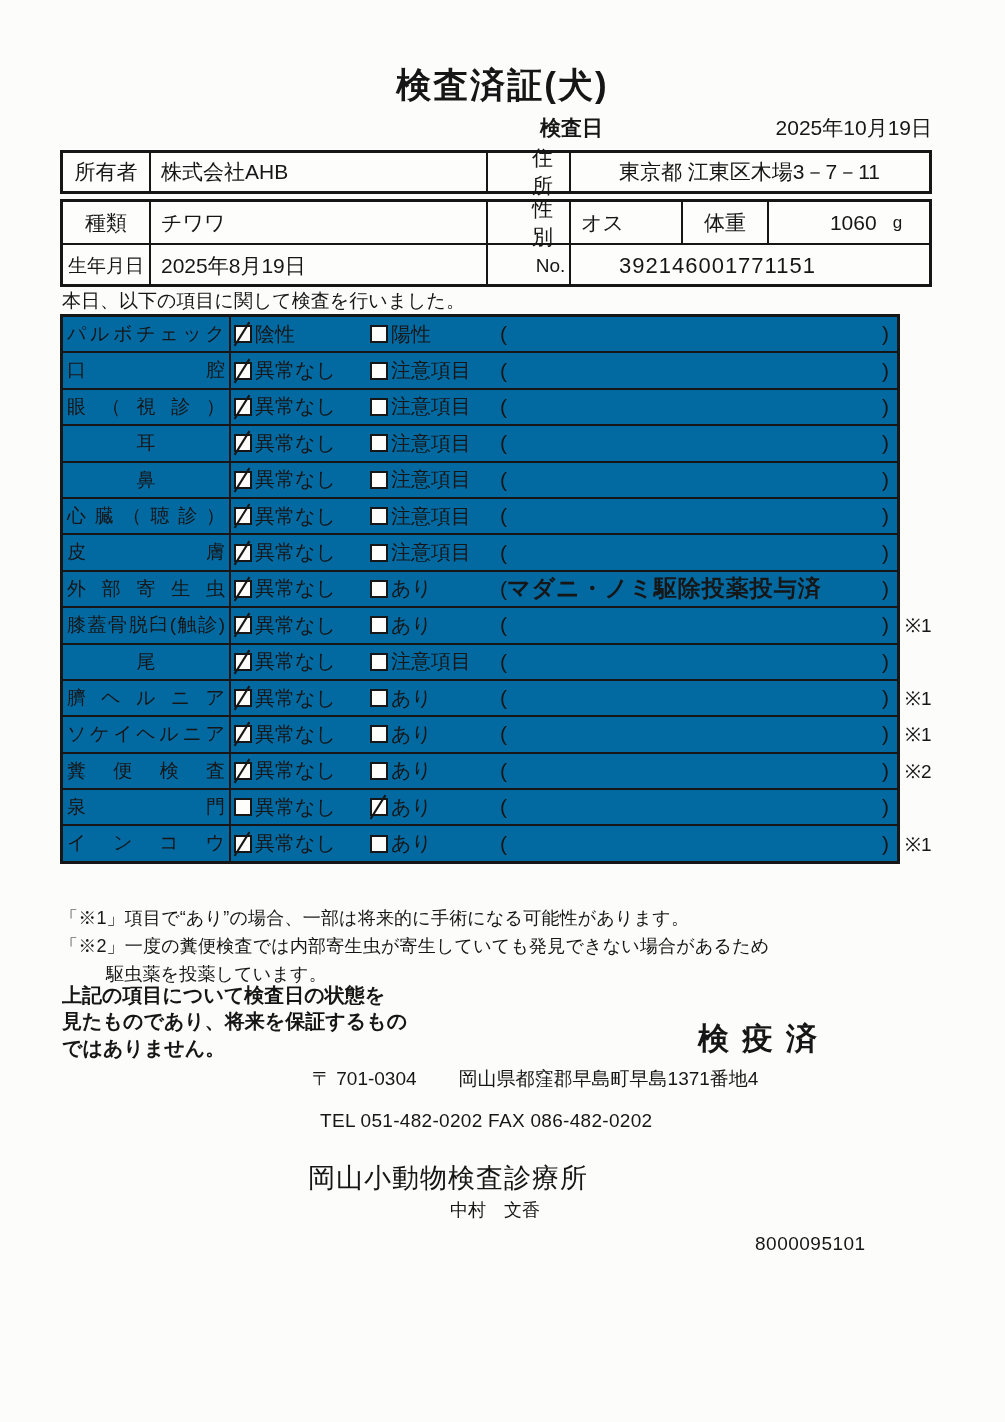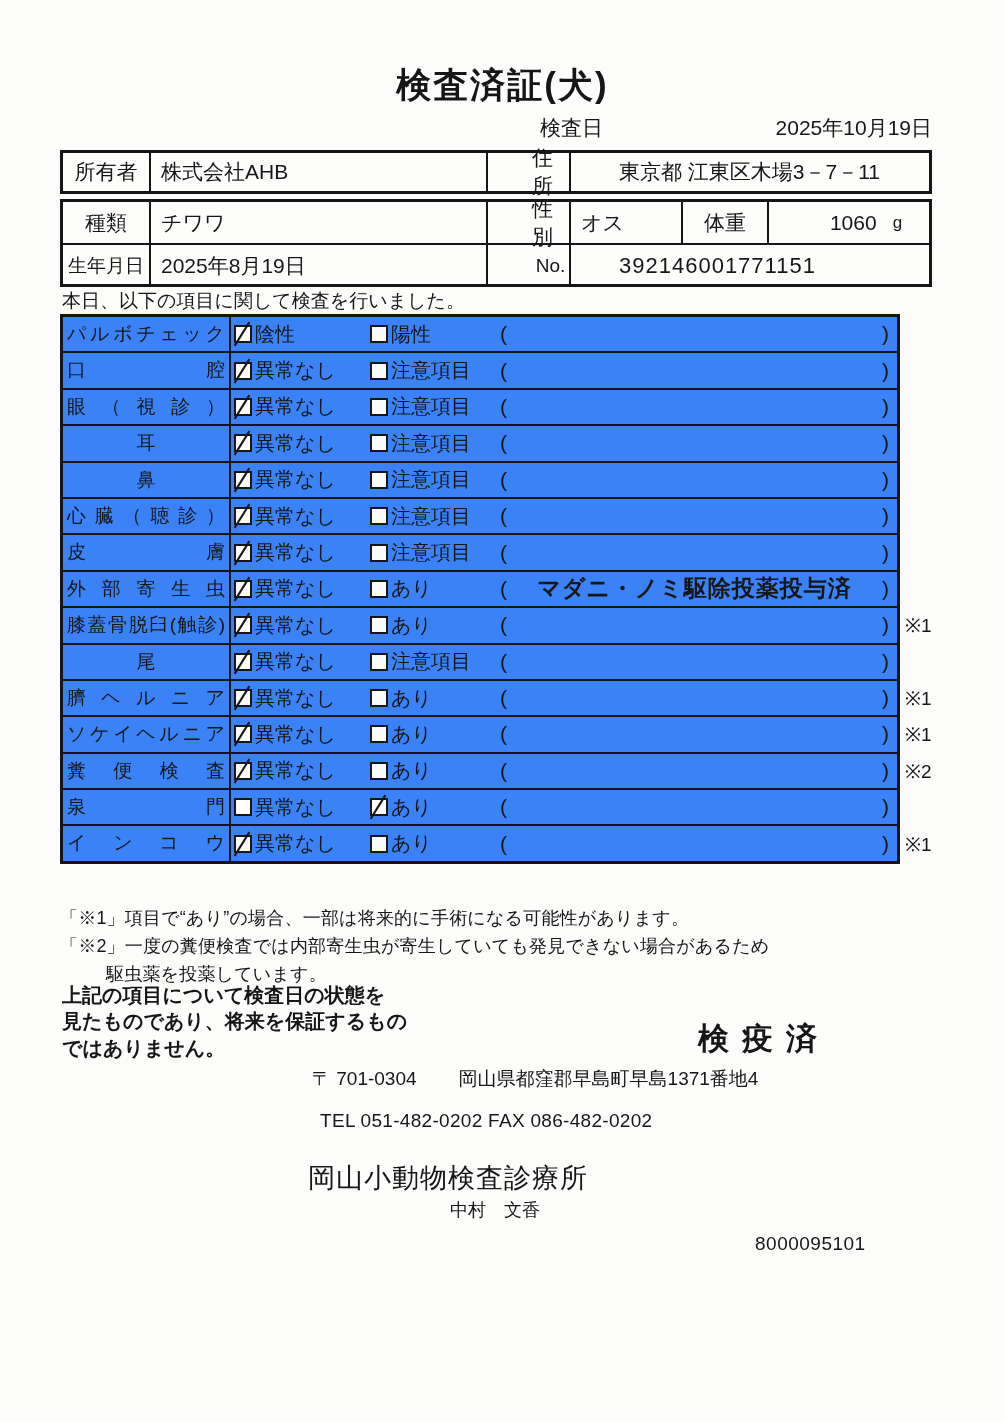--- a/index.html
+++ b/index.html
@@ -5,21 +5,21 @@
   html,body{margin:0;padding:0;}
   body{background:#ffffff;}
   .page{position:relative;width:1005px;height:1422px;background:#fcfcfb;
         font-family:"Liberation Sans",sans-serif;color:#161616;overflow:hidden;}
 
   
   .title{position:absolute;top:62px;left:0;width:100%;text-align:center;
          font-size:35px;font-weight:700;letter-spacing:2px;}
   .date-line{position:absolute;top:114px;left:540px;width:392px;display:flex;
              justify-content:space-between;font-size:21px;}
-  .date-line .dl{font-weight:400;}
+  .date-line .dl{font-weight:700;}
 
   
   .box{position:absolute;left:60px;width:872px;border:3px solid #161616;
        box-sizing:border-box;background:#fdfdfc;}
   .box-row{display:flex;height:41px;}
   .box-row + .box-row{border-top:2px solid #161616;}
   .cell{display:flex;align-items:center;box-sizing:border-box;height:100%;}
   .cell{border-right:2px solid #161616;}
   .cell:last-child{border-right:none;padding-left:48px;}
   .lab{justify-content:center;font-size:21px;}
@@ -31,40 +31,40 @@
   .w-wlab{width:86px;flex:none;}
   .w-weight{flex:1;justify-content:center;padding-right:14px;font-size:21px;}
   .w-weight .unit{font-size:17px;margin-left:16px;}
   .no-lab{font-size:19px;}
   .no-val{font-size:22px;letter-spacing:1px;}
 
   .intro{position:absolute;top:288px;left:62px;font-size:19px;}
 
   
   .check-table{position:absolute;top:314px;left:60px;width:840px;
-               border:3px solid #161616;box-sizing:border-box;background:#3b82f6;}
+               border:3px solid #161616;box-sizing:border-box;background:#0369a1;}
   .trow{position:relative;display:flex;align-items:stretch;height:34.4px;
         border-bottom:2px solid #161616;}
   .trow:last-child{border-bottom:none;}
   .tlabel{width:168px;flex:none;box-sizing:border-box;border-right:2px solid #161616;
           font-size:19px;line-height:33px;padding:0 4px;
           text-align:justify;text-align-last:justify;text-justify:inter-character;
           overflow:hidden;white-space:nowrap;}
   .tlabel.tcenter{text-align:center;text-align-last:center;}
   .tbody{flex:1;display:flex;align-items:center;min-width:0;}
   .opt{display:flex;align-items:center;flex:none;}
   .o1{width:136px;padding-left:3px;}
   .o2{width:130px;}
   .ol{font-size:20px;white-space:nowrap;}
   .cb{display:inline-block;width:14px;height:14px;border:2px solid #161616;
       position:relative;flex:none;margin-right:3px;background:#fdfdfc;}
   .cb.checked::after{content:"";position:absolute;left:5px;top:-7px;width:2px;height:28px;
                      background:#161616;transform:rotate(32deg);}
   .paren{flex:1;display:flex;align-items:center;font-size:21px;padding-right:8px;min-width:0;}
-  .pcontent{flex:1;text-align:center;font-size:23px;font-weight:700;letter-spacing:1px;
+  .pcontent{flex:1;font-size:23px;font-weight:700;letter-spacing:1px;
             white-space:nowrap;overflow:hidden;}
   .tnote{position:absolute;left:calc(100% + 8px);top:50%;transform:translateY(-50%);
          font-size:19px;white-space:nowrap;}
 
   
   .fn{position:absolute;left:60px;font-size:18px;letter-spacing:.2px;}
   .fn1{top:906px;}
   .fn2{top:934px;}
   .fn2 .fn-line2{margin-left:46px;margin-top:4px;}
 

